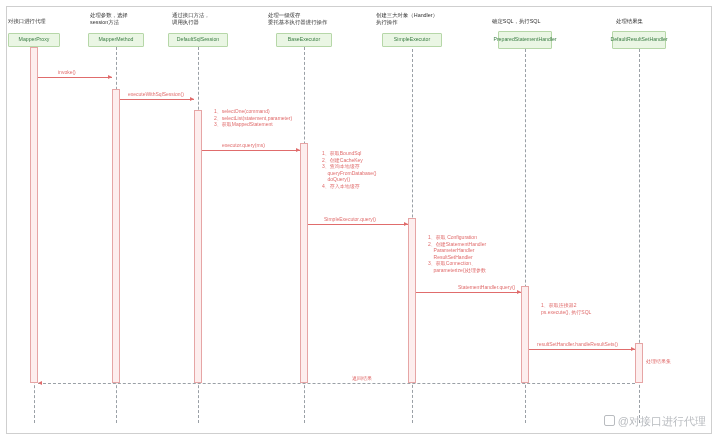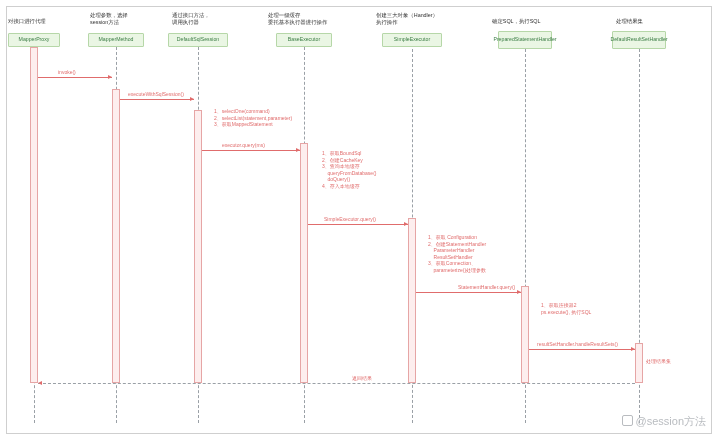--- a/index.html
+++ b/index.html
@@ -130,15 +130,15 @@
     <div>ps.execute(), 执行SQL</div>
   </div>
 
   <div class="mlabel" style="left:646px;top:358px;">处理结果集</div>
 
   <div class="retline" style="left:38px;top:383px;width:597px;"></div>
   <div class="arrowL" style="left:38px;top:380.9px;"></div>
   <div class="mlabel" style="left:352px;top:375px;">返回结果</div>
 
   <div class="watermark">
-    <span class="wm-ico"></span><span>@session方法</span>
+    <span class="wm-ico"></span><span>@对接口进行代理</span>
   </div>
 </div>
 
 </body></html>

